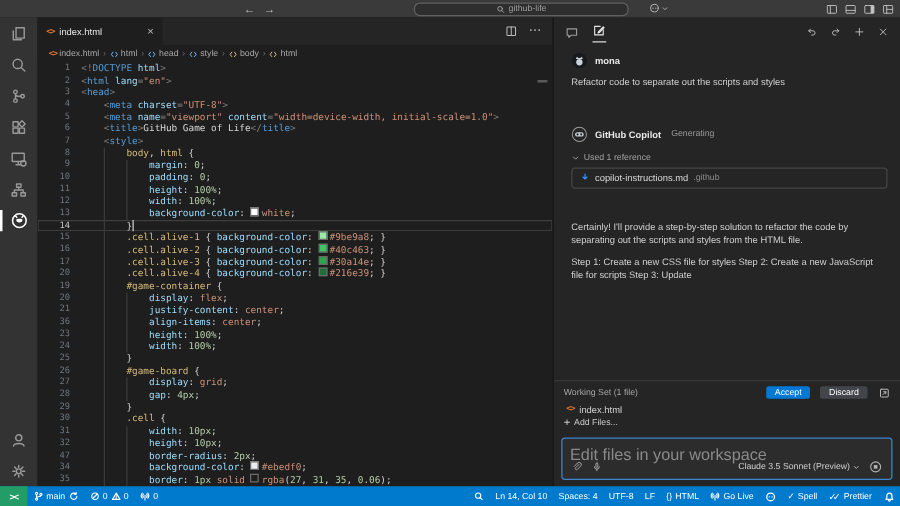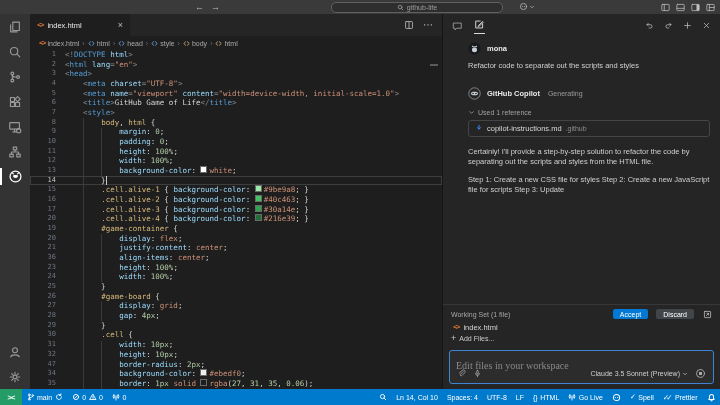--- a/index.html
+++ b/index.html
@@ -49,47 +49,47 @@
   .guide{position:absolute;width:1px;background:#3a3a3a;}
   .cursor{position:absolute;width:1px;height:9px;background:#cccccc;}
   .ruler-mark{position:absolute;width:8px;height:2px;background:#5a5a5a;}
 
   
   .chat-panel{position:absolute;left:442px;top:14px;right:0;bottom:16px;background:#252526;border-left:1px solid #151515;box-sizing:border-box;}
   .chat-header{height:22px;display:flex;align-items:center;padding:0 9px;gap:11px;color:#9d9d9d;}
   .ch-tab{padding-top:3px;}
   .ch-tab.active{color:#e7e7e7;border-bottom:1px solid #dadada;padding-bottom:3px;}
   .ch-actions{margin-left:auto;display:flex;gap:10px;color:#c0c0c0;align-items:center;}
-  .chat-body{position:absolute;top:22px;left:15px;right:0;height:266px;padding:6px 10px;box-sizing:border-box;overflow:hidden;}
+  .chat-body{position:absolute;top:22px;left:4px;right:0;height:266px;padding:6px 10px;box-sizing:border-box;overflow:hidden;}
   .msg-head{display:flex;align-items:center;gap:6px;}
   .msg-name{font-size:7.5px;font-weight:bold;color:#e8e8e8;}
   .msg-status{font-size:7px;color:#9b9b9b;margin-left:2px;}
   .msg-text{margin-top:6px;font-size:7.5px;color:#cfcfcf;line-height:10.5px;}
-  .asst-head{margin-top:15px;text-align:center;}
+  .asst-head{margin-top:29px;text-align:center;}
   .ref-toggle{margin-top:9px;display:flex;align-items:center;gap:3px;font-size:7px;color:#a2a2a2;}
   .ref-box{margin-top:4px;height:15px;border:1px solid #454545;border-radius:3px;display:flex;align-items:center;gap:4px;padding:0 6px;}
   .ref-file{font-size:7.5px;color:#d8d8d8;}
   .ref-path{font-size:7px;color:#8d8d8d;}
-  .resp{margin-top:10px;font-size:7.5px;color:#cfcfcf;line-height:10.5px;}
+  .resp{margin-top:26px;font-size:7.5px;color:#cfcfcf;line-height:10.5px;}
   .resp2{margin-top:7px;}
 
   .ws{position:absolute;left:0;right:0;top:290px;height:43px;border-top:1px solid #383838;padding:4px 8px;box-sizing:border-box;}
   .ws-header{display:flex;align-items:center;gap:4px;}
   .ws-title{font-size:7px;color:#a6a6a6;}
   .btn{font-size:7px;border-radius:2px;padding:1.5px 7px;color:#ffffff;border:none;font-family:inherit;}
   .btn-primary{background:#0078d4;margin-left:auto;}
   .btn-secondary{background:#42464b;margin-left:4px;}
   .ws-iconbtn{margin-left:5px;color:#c9c9c9;}
   .ws-file{display:flex;align-items:center;gap:4px;margin-top:3.5px;font-size:7.5px;color:#d4d4d4;padding-left:2px;}
   .ws-add{display:flex;align-items:center;gap:3px;margin-top:3px;font-size:7px;color:#cccccc;}
   .plus-glyph{font-size:9px;line-height:7px;color:#cccccc;}
 
   .chat-input{position:absolute;left:6px;right:6px;top:336px;height:34px;border:1px solid #3f84d0;border-radius:3px;
               background:#2c2c2c;box-sizing:border-box;padding:4px 6px;}
-  .chat-input input{width:100%;background:transparent;border:none;outline:none;color:#cfcfcf;font-size:10px;font-family:Liberation Serif, serif;padding:0;}
+  .chat-input input{width:100%;background:transparent;border:none;outline:none;color:#cfcfcf;font-size:13px;font-family:Liberation Sans, sans-serif;padding:0;}
   .chat-input input::placeholder{color:#8a8a8a;}
   .ci-bottom{position:absolute;left:7px;right:7px;bottom:4px;display:flex;align-items:center;gap:7px;color:#b3b3b3;}
   .ci-model{margin-left:auto;display:flex;align-items:center;gap:2px;font-size:7px;color:#cfcfcf;}
 
   
   .statusbar{position:absolute;left:0;right:0;bottom:0;height:16px;background:#007acc;display:flex;align-items:center;color:#ffffff;font-size:7px;}
   .sb-remote{width:22px;height:16px;background:#249c67;display:flex;align-items:center;justify-content:center;font-weight:bold;letter-spacing:-1px;font-size:7.5px;}
   .sb-item{display:flex;align-items:center;gap:2.5px;padding:0 4.5px;height:16px;}
   .sb-right{margin-left:auto;display:flex;align-items:center;}
   .dchk{letter-spacing:-3px;margin-right:3px;font-size:7.5px;}

